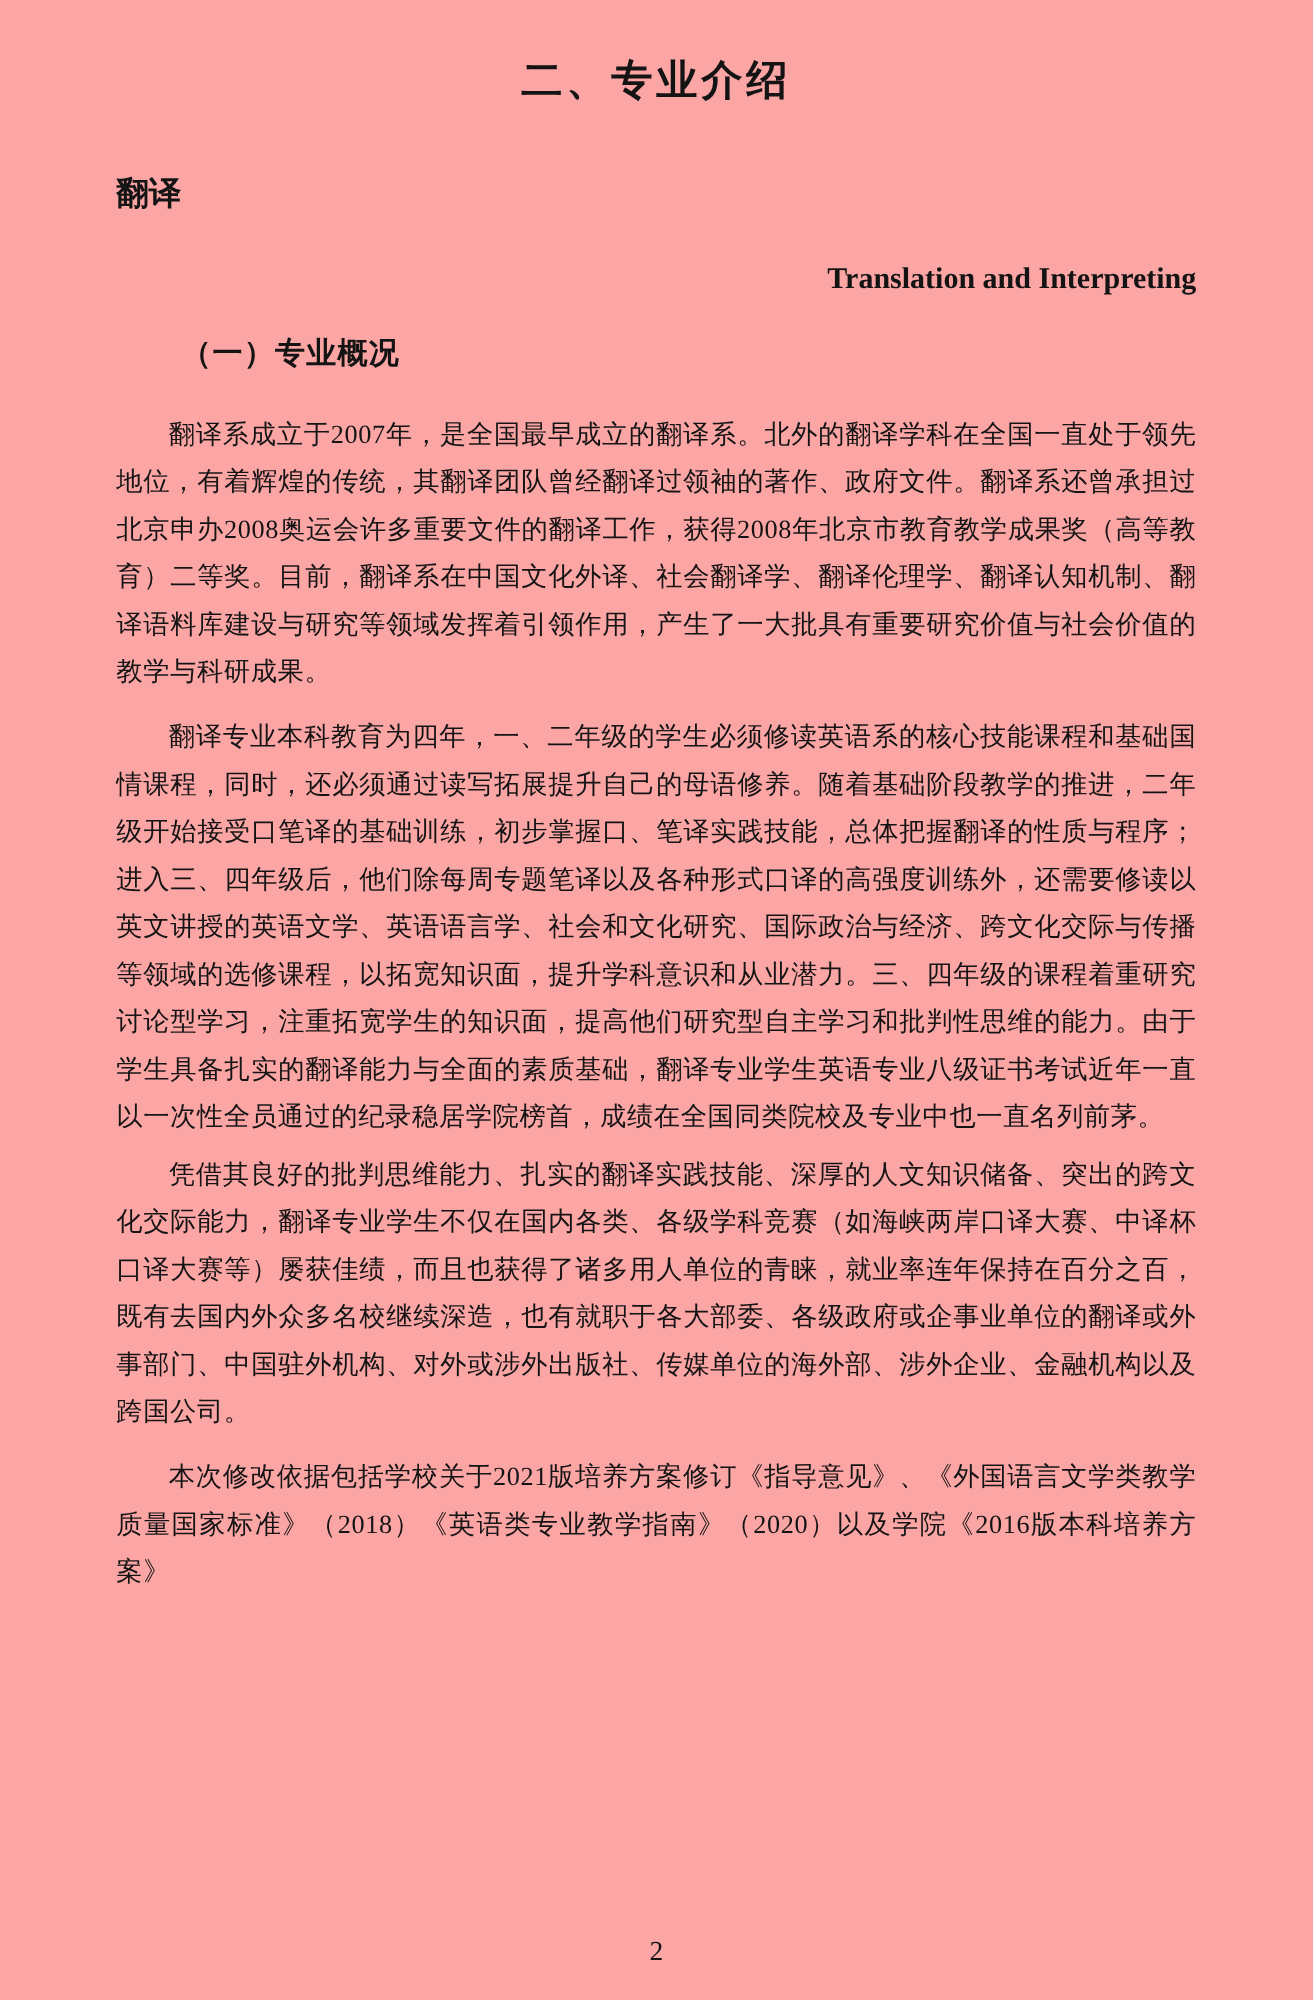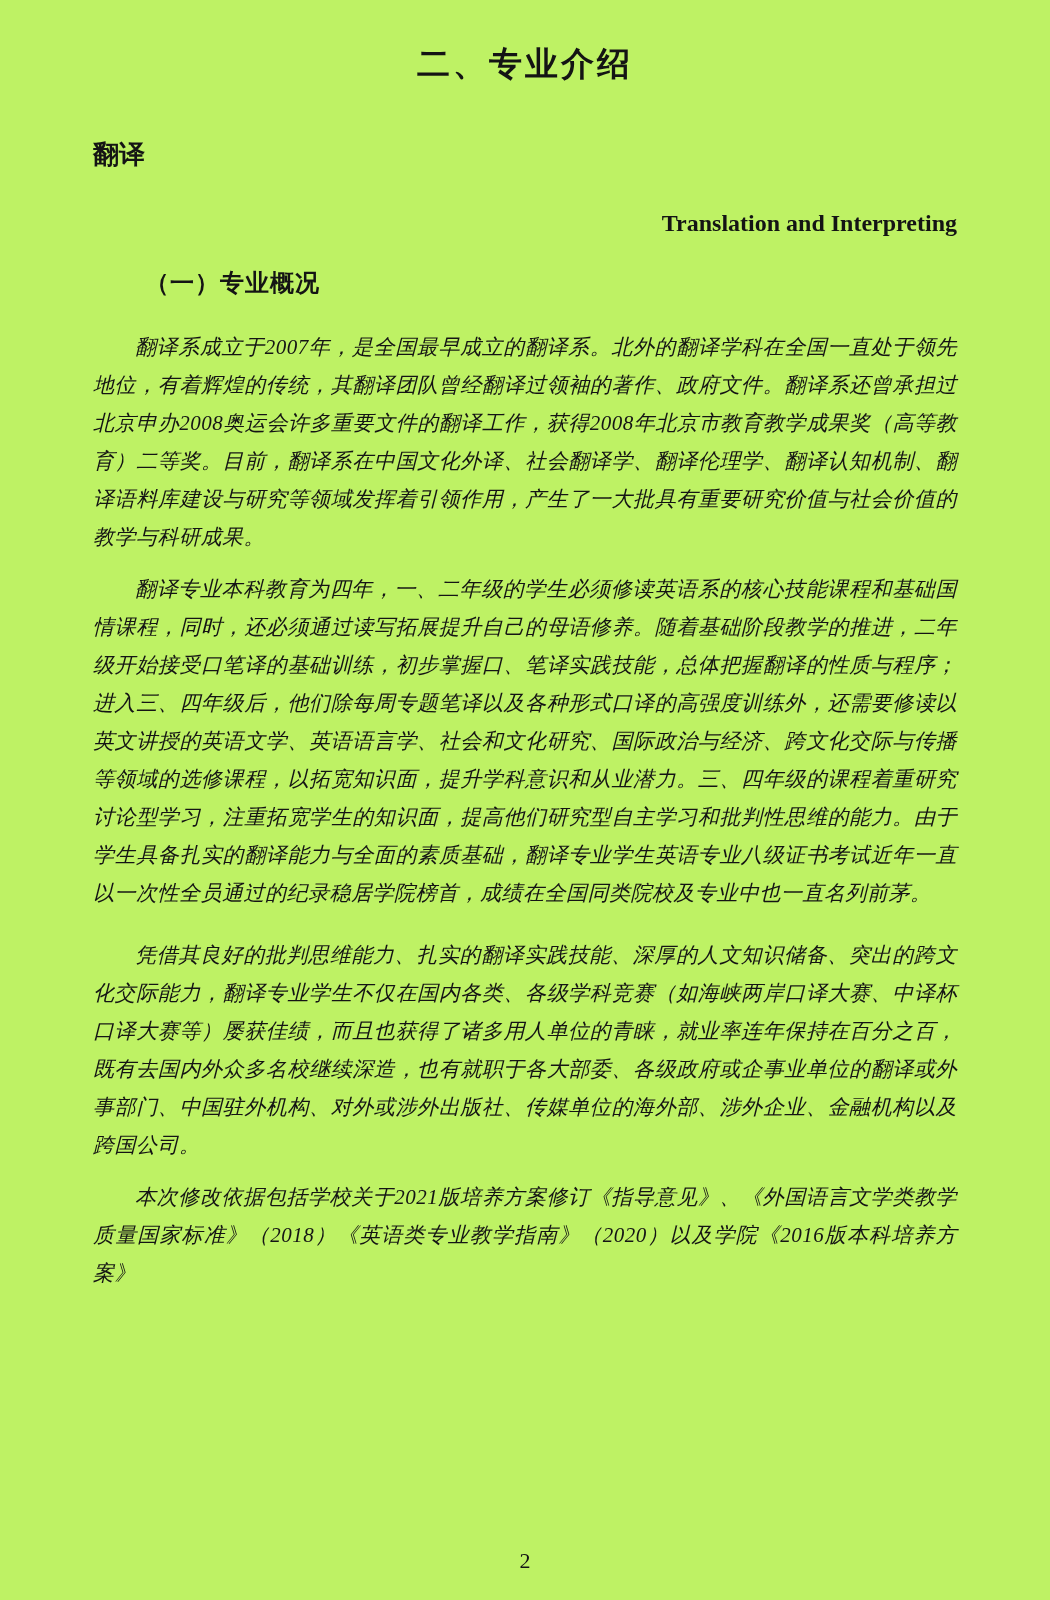--- a/index.html
+++ b/index.html
@@ -12,21 +12,21 @@
     height: 1600px;
     position: relative;
     overflow: hidden;
     color: #141414;
     font-family: "Liberation Serif", "DejaVu Serif", serif;
   }
   .page {
     width: 1050px;
     height: 1600px;
     position: relative;
-    background: #bef264;
+    background: #fca5a5;
   }
   .content {
     padding: 0 93px;
   }
   .doc-title {
     padding-top: 44px;
     margin: 0;
     text-align: center;
     font-family: "Liberation Sans", "DejaVu Sans", sans-serif;
     font-weight: bold;
@@ -62,27 +62,26 @@
     margin-top: 12px;
   }
   .body-para {
     margin: 14px 0 0 0;
     font-size: 21px;
     line-height: 38px;
     text-align: justify;
     text-justify: inter-character;
     text-indent: 2em;
     letter-spacing: 0.5px;
-    font-style: italic;
   }
   .body-para.first-of-section {
     margin-top: 30px;
   }
   .body-para.p4 {
-    margin-top: 24px;
+    margin-top: 8px;
   }
   .body-para.last-section-para {
   }
   .page-number {
     position: absolute;
     left: 0;
     width: 100%;
     top: 1548px;
     text-align: center;
     font-size: 22px;

